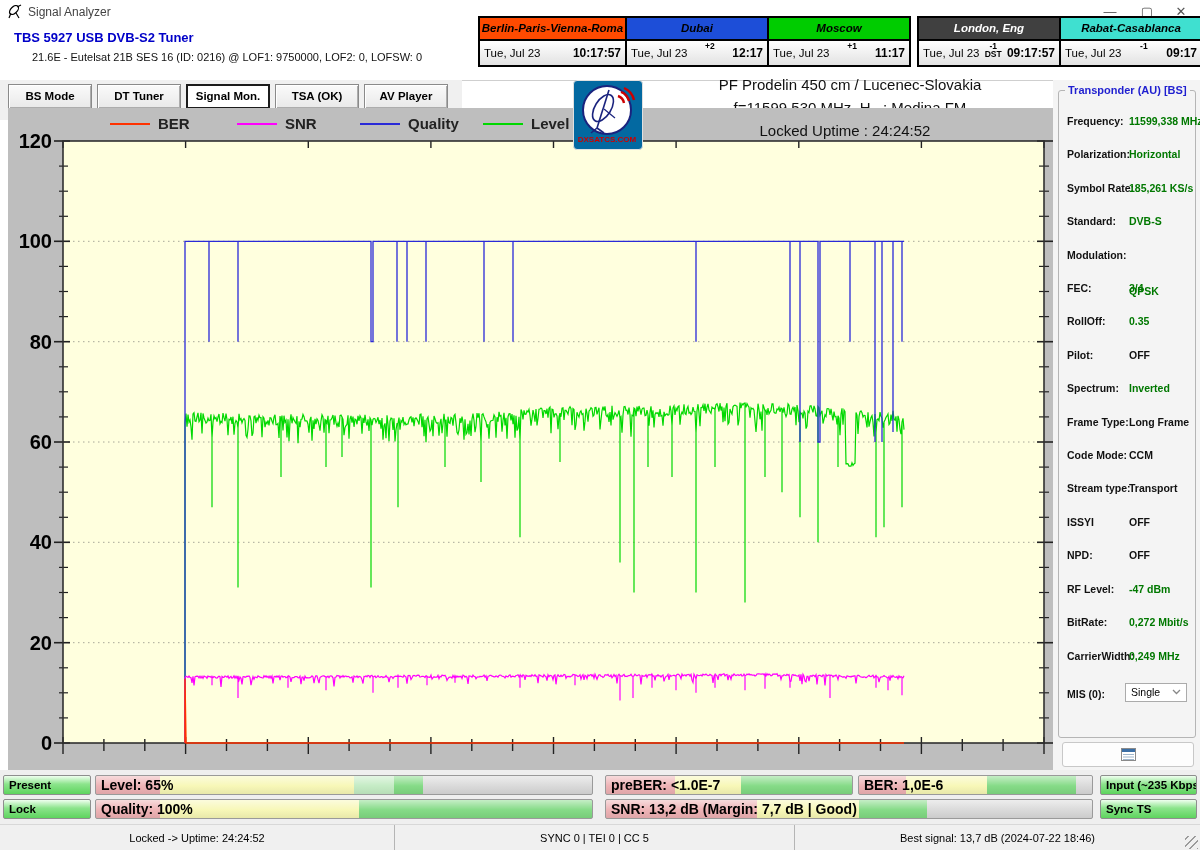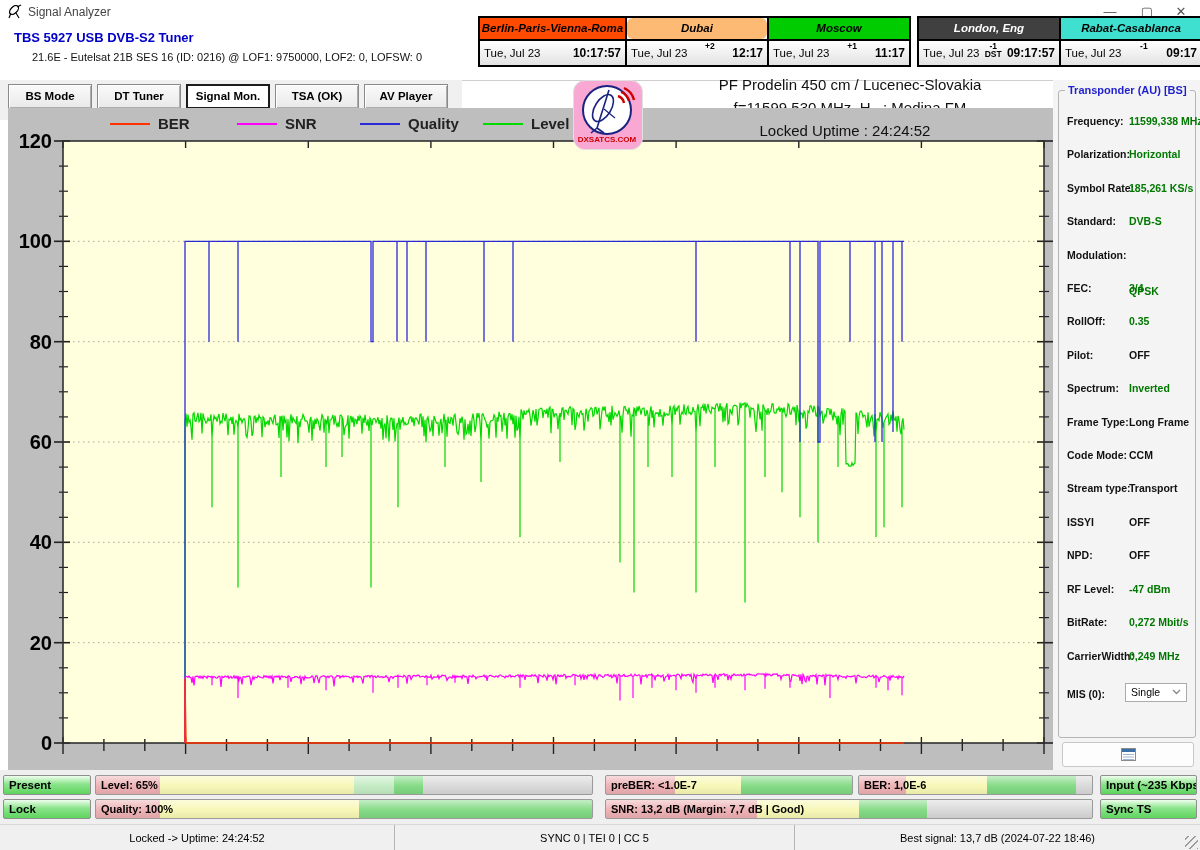--- a/index.html
+++ b/index.html
@@ -32,21 +32,21 @@
   .tabstrip{position:absolute;left:0;top:80px;width:462px;height:40px;background:#F0F0F0;}
   .tabs{position:absolute;left:8px;top:4px;display:flex;gap:5px;}
   .tab{width:82px;height:23px;line-height:22px;text-align:center;font-size:11.5px;font-weight:700;
        background:linear-gradient(#FAFAFA,#E9E9E9);border:1px solid #8A8A8A;
        box-shadow:inset 1px 1px 0 #FFF, inset -1px -1px 0 #ADADAD;cursor:default;}
   .tab.active{background:#FFFFFF;border:1px solid #1C1C1C;box-shadow:inset 0 0 0 1px #1C1C1C;}
   
   .dish1{position:absolute;left:660px;top:76px;width:380px;text-align:center;font-size:15px;color:#111;}
   .dish2{position:absolute;left:660px;top:99px;width:380px;text-align:center;font-size:15px;color:#111;}
   
-  .logo{position:absolute;left:573px;top:80px;width:68px;height:68px;background:#f9a8d4;border:1px solid #E0E0E0;border-radius:12px;z-index:5;}
+  .logo{position:absolute;left:573px;top:80px;width:68px;height:68px;background:#0369a1;border:1px solid #E0E0E0;border-radius:4px;z-index:5;}
   
   .chart-panel{position:absolute;left:8px;top:108px;width:1045px;height:662px;background:#BEBEBE;}
   
   .right-panel{position:absolute;left:1053px;top:80px;width:147px;height:690px;background:#F4F4F4;}
   .groupbox{position:absolute;left:5px;top:10px;width:136px;height:646px;border:1px solid #B5B5B5;border-radius:3px;}
   .groupbox-legend{position:absolute;left:6px;top:-7px;background:#F4F4F4;padding:0 3px;font-size:11px;font-weight:700;color:#1F1FD0;white-space:nowrap;text-align:center;}
   .tp-rows{position:absolute;left:8px;top:24px;width:122px;height:588px;display:flex;flex-direction:column;justify-content:space-between;}
   .tp-row{position:relative;height:14px;font-size:10.5px;}
   .tp-label{position:absolute;left:0;top:0;font-weight:600;color:#111;white-space:nowrap;}
   .tp-val{position:absolute;left:62px;top:0;font-weight:700;white-space:nowrap;}
@@ -55,21 +55,21 @@
   .mis-select{position:absolute;left:58px;top:0;width:62px;height:19px;background:#FFF;border:1px solid #ABABAB;
               display:flex;align-items:center;justify-content:space-between;padding:0 5px;box-sizing:border-box;font-size:10.5px;cursor:default;}
   .list-button{position:absolute;left:9px;top:662px;width:130px;height:23px;background:#FDFDFD;border:1px solid #C8C8C8;border-radius:3px;
                display:flex;align-items:center;justify-content:center;cursor:default;}
   
   .bars-area{position:absolute;left:0;top:770px;width:1200px;height:54px;background:#EFEFEF;}
   .gbox{position:absolute;height:20px;border:1px solid #8E8E8E;border-radius:2px;box-sizing:border-box;
         background:linear-gradient(#EFFFEF 0%,#8CE48C 45%,#5ED45E 100%);
         font-size:11.5px;font-weight:700;line-height:18px;padding-left:5px;overflow:hidden;white-space:nowrap;}
   .zbar{position:absolute;height:20px;border:1px solid #9A9A9A;border-radius:2px;box-sizing:border-box;
-        font-size:11px;font-weight:700;line-height:18px;padding-left:5px;overflow:hidden;white-space:nowrap;background:#DCDCDC;}
+        font-size:14px;font-weight:700;line-height:18px;padding-left:5px;overflow:hidden;white-space:nowrap;background:#DCDCDC;}
   
   .statusbar{position:absolute;left:0;top:824px;width:1200px;height:26px;background:#F0F0F0;border-top:1px solid #D8D8D8;display:flex;}
   .status-sec{height:100%;display:flex;align-items:center;justify-content:center;font-size:11px;color:#000;box-sizing:border-box;}
   .status-sec.s0{width:395px;border-right:1px solid #B5B5B5;}
   .status-sec.s1{width:400px;border-right:1px solid #B5B5B5;}
   .status-sec.s2{width:405px;}
   .resize-grip{position:absolute;right:2px;bottom:2px;width:13px;height:13px;
     background:repeating-linear-gradient(135deg,transparent 0 2px,#9B9B9B 2px 3px,transparent 3px 5px);}
 </style>
 </head>
@@ -100,21 +100,21 @@
         <div class="clock-time-row">
           <span class="clock-date">Tue, Jul 23</span>
           <span class="clock-offset">
               <span></span>
               <span></span>
             </span>
           <span class="clock-timev">10:17:57</span>
         </div>
       </div>
       <div class="clock">
-        <div class="clock-city" style="background: #fdba74; color: rgb(0, 0, 0); border-radius: 6px;">Dubai</div>
+        <div class="clock-city" style="background: #1d4ed8; color: rgb(0, 0, 0);">Dubai</div>
         <div class="clock-time-row">
           <span class="clock-date">Tue, Jul 23</span>
           <span class="clock-offset">
               <span>+2</span>
               <span></span>
             </span>
           <span class="clock-timev">12:17</span>
         </div>
       </div>
       <div class="clock">

